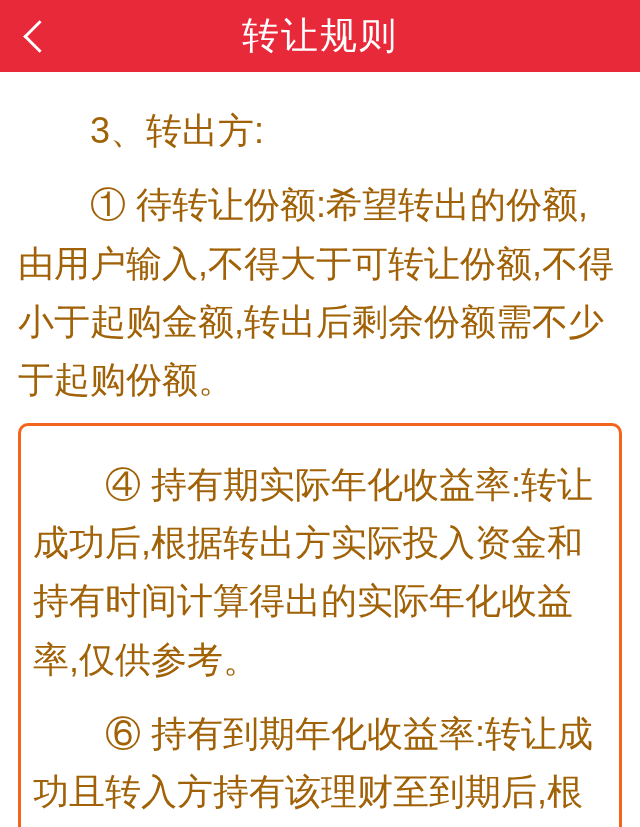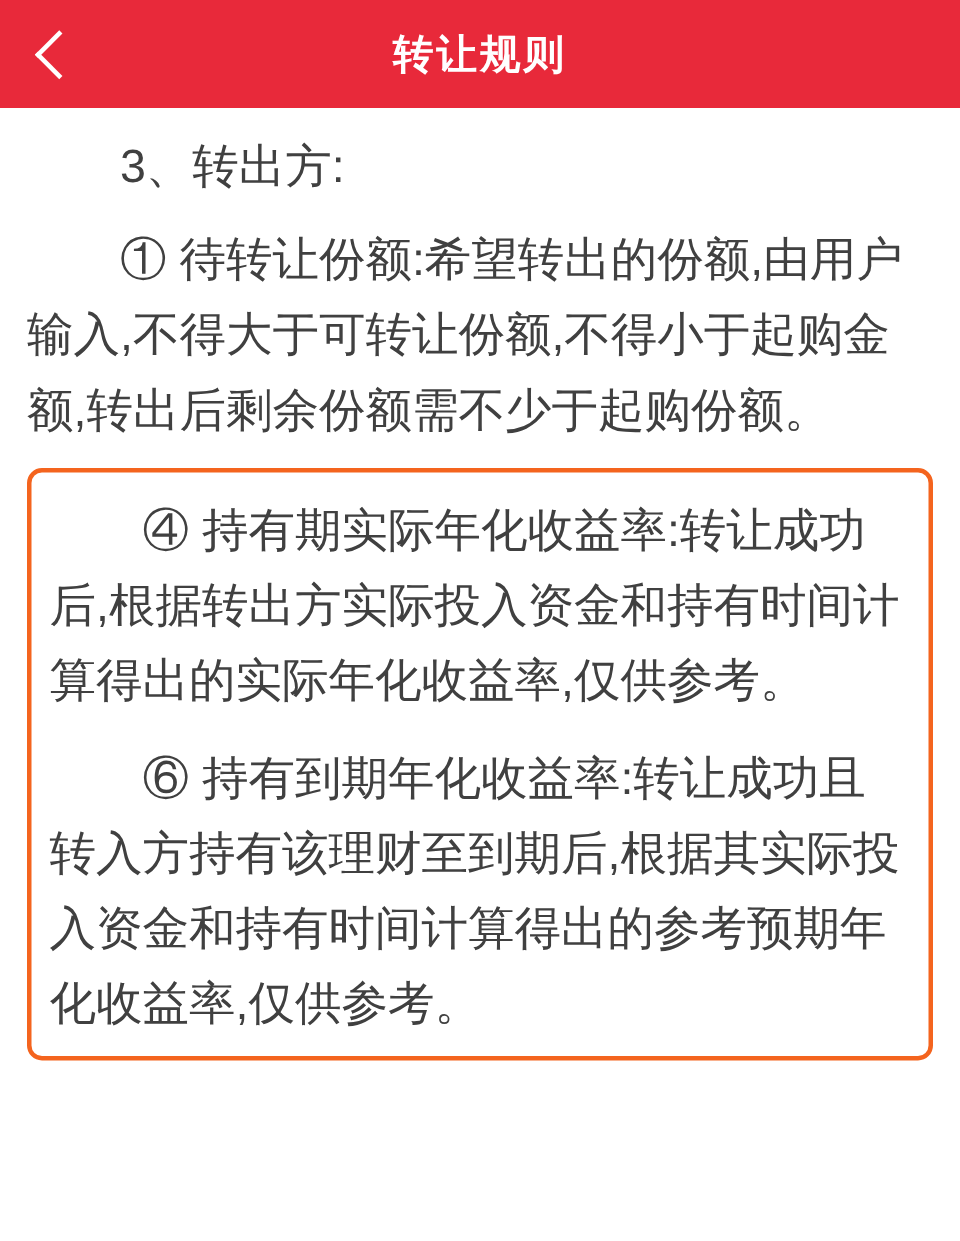--- a/index.html
+++ b/index.html
@@ -42,35 +42,35 @@
   .chev {
     display: inline-block;
     width: 20px;
     height: 20px;
     border-left: 3px solid #ffffff;
     border-bottom: 3px solid #ffffff;
     transform: rotate(45deg);
   }
   .header-title {
     color: #ffffff;
-    font-size: 27px;
-    font-weight: bold;
+    font-size: 37px;
+    font-weight: normal;
     letter-spacing: 2px;
     line-height: 72px;
   }
   
   .content {
     padding: 14px 18px 0 18px;
     box-sizing: border-box;
   }
   .para {
-    font-size: 31px;
+    font-size: 36px;
     line-height: 1.62;
-    color: #404040;
-    margin: 0 0 13px 0;
+    color: #a16207;
+    margin: 16px 0 13px 0;
     text-indent: 2em;
     letter-spacing: 0px;
   }
   .para.tight {
     margin-bottom: 12px;
   }
   .highlight-box {
     border: 3px solid #f4641e;
     border-radius: 10px;
     padding: 14px 12px 2px 12px;

